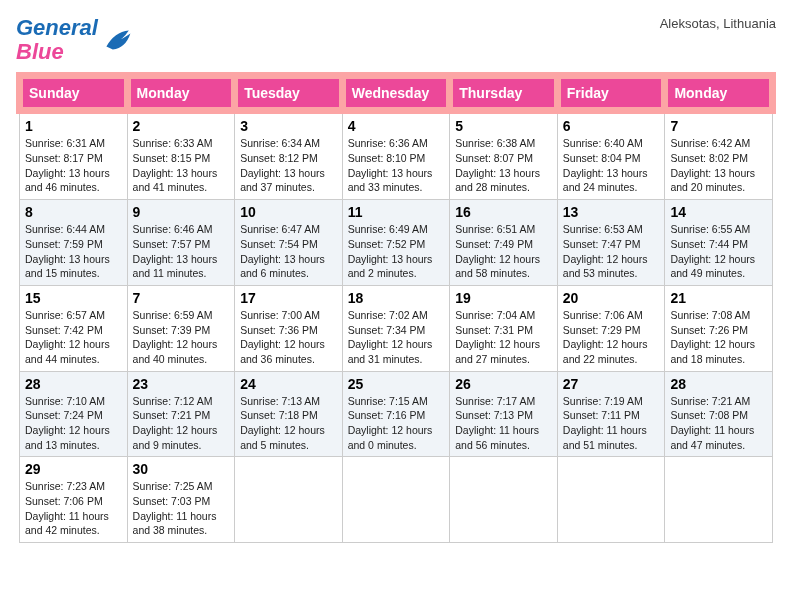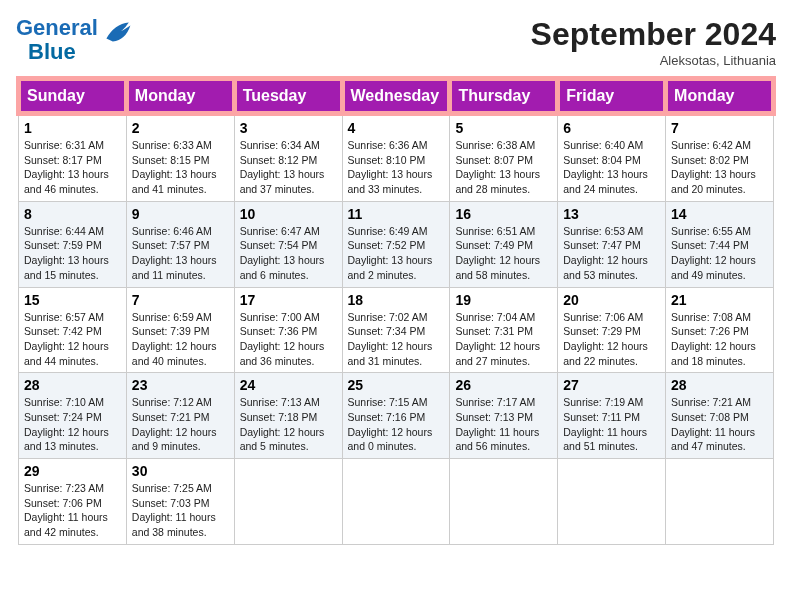--- a/index.html
+++ b/index.html
@@ -11,20 +11,22 @@
       padding: 16px;
     }
     .header {
       display: flex;
       justify-content: space-between;
       align-items: flex-start;
       margin-bottom: 8px;
     }
     .logo {
       display: flex;
+      align-items: center;
+      font-style: italic;
     }
     .logo-text {
       font-size: 22px;
       font-weight: bold;
       color: #333;
       line-height: 1.1;
     }
     .logo-text span {
       color: #1a6bb5;
     }
@@ -44,27 +46,27 @@
     .location {
       font-size: 13px;
       color: #444;
     }
     .calendar {
       width: 100%;
       border-collapse: collapse;
       font-size: 11px;
     }
     .calendar th {
-      background: #a21caf;
+      background: #ec4899;
       color: #fff;
       text-align: left;
       padding: 6px 6px;
-      font-size: 16px;
+      font-size: 14px;
       font-weight: bold;
-      border: 5px solid #fca5a5;
+      border: 7px solid #fca5a5;
     }
     .calendar td {
       border: 1px solid #ccc;
       vertical-align: top;
       padding: 4px 5px;
       width: 107px;
       min-height: 80px;
     }
     .day-num {
       font-size: 14px;
@@ -86,29 +88,28 @@
       background: #f0f4f8;
     }
   </style>
 </head>
 <body>
 
 <div class="header">
   <div class="logo">
     <div>
       <div class="logo-text">
-        <span>General</span><br><span style="color:#0369a1;margin-left:12px;">Blue</span>
+        <span>General</span><br><span style="color:#ec4899;">Blue</span>
       </div>
     </div>
     <svg class="logo-bird" viewBox="0 0 40 40">
       <path d="M8,28 Q18,10 36,8 Q28,20 20,22 Q30,18 38,12 Q32,30 16,32 Z" fill="#1a6bb5"></path>
     </svg>
   </div>
   <div class="title-block">
-    <div class="month-title">September 2024</div>
     <div class="location">Aleksotas, Lithuania</div>
   </div>
 </div>
 
 <table class="calendar">
   <thead>
     <tr>
     <th>Sunday</th>
         <th>Monday</th>
         <th>Tuesday</th>

